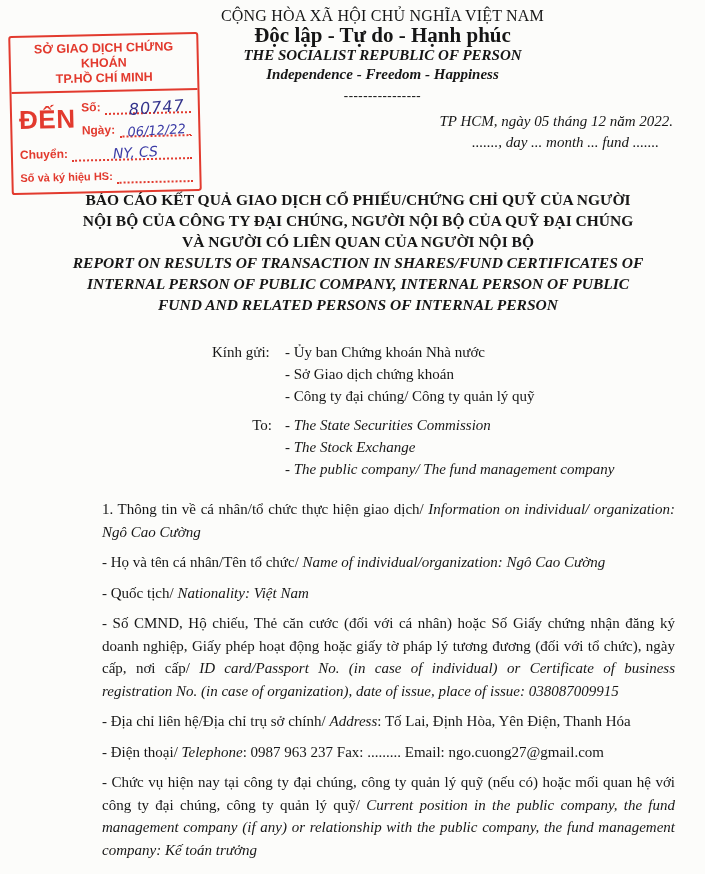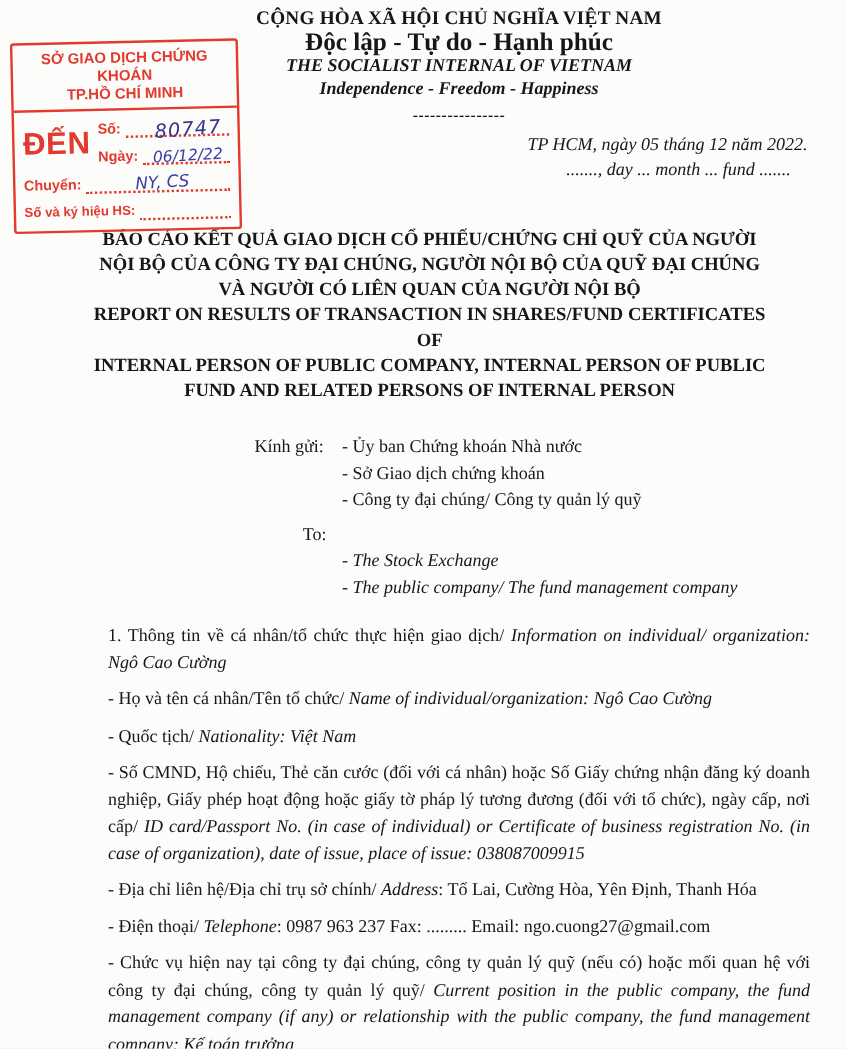--- a/index.html
+++ b/index.html
@@ -12,21 +12,21 @@
     font-family:"Liberation Serif","DejaVu Serif",serif;
     overflow:hidden;
     box-sizing:border-box;
   }
   
   .nat-header {
     padding-top:6px; padding-left:60px;
     text-align:center;
     line-height:19px;
   }
-  .nh-line1 { font-size:16px; font-weight:bold; letter-spacing:.2px; }
+  .nh-line1 { font-size:16px; font-weight:normal; letter-spacing:.2px; }
   .nh-line2 { font-size:21px; font-weight:bold; margin-top:1px; }
   .nh-line3 { font-size:15px; font-weight:bold; font-style:italic; margin-top:1px; }
   .nh-line4 { font-size:15px; font-weight:bold; font-style:italic; }
   .nh-sep   { font-size:13px; font-weight:bold; letter-spacing:.5px; margin-top:2px; }
   
   .dateline { text-align:right; padding-right:32px; margin-top:6px;
               font-style:italic; font-size:15px; line-height:21px; }
   .dateline .d2 { padding-right:14px; }
   
   .stamp {
@@ -54,44 +54,44 @@
     position:absolute; color:#3c3ca6;
     font-family:"DejaVu Sans",sans-serif; font-style:italic; font-weight:500;
     white-space:nowrap;
   }
   .hand-so    { left:28%; bottom:-4px; font-size:16px; transform:rotate(-3deg); color:#34348c; letter-spacing:1px; }
   .hand-ngay  { left:12%; bottom:-4px; font-size:13px; transform:rotate(-2deg); }
   .hand-chuyen{ left:34%; bottom:-2px; font-size:14px; transform:rotate(-2deg); }
   
   .title { width:580px; margin:36px auto 0 68px; text-align:center;
            font-weight:bold; font-size:15.5px; line-height:21px; }
-  .title-en { }
+  .title-en { font-style:italic; }
   
   .recipients { margin:26px 0 0 212px; font-size:15px; line-height:22px; }
   .rec-row { display:flex; }
   .rec-label { width:60px; flex:none; }
   .rec-label.to { text-align:right; }
   .rec-item { margin-left:13px;text-align:right; }
   .rec-item.it { font-style:italic; }
   .rec-gap { height:7px; }
   
   .body-block { margin:18px 30px 0 90px; font-size:15px; line-height:22.5px;
                 text-align:justify; }
-  .body-block p { margin:0 0 8px 0; }
+  .body-block p { margin:0 0 8px 12px; }
   .it { font-style:italic; }
 </style>
 </head>
 <body>
 
 <div class="page">
 
   <div class="nat-header">
     <div class="nh-line1">CỘNG HÒA XÃ HỘI CHỦ NGHĨA VIỆT NAM</div>
     <div class="nh-line2">Độc lập - Tự do - Hạnh phúc</div>
-    <div class="nh-line3">THE SOCIALIST INTERNAL OF VIETNAM</div>
+    <div class="nh-line3">THE SOCIALIST REPUBLIC OF PERSON</div>
     <div class="nh-line4">Independence - Freedom - Happiness</div>
     <div class="nh-sep">----------------</div>
   </div>
 
   <div class="stamp">
     <div class="stamp-head">
       <div>SỞ GIAO DỊCH CHỨNG KHOÁN</div>
       <div>TP.HỒ CHÍ MINH</div>
     </div>
     <div class="stamp-body">
@@ -152,20 +152,21 @@
       <span class="rec-label"></span>
       <span class="rec-item">- Sở Giao dịch chứng khoán</span>
     </div>
     <div class="rec-row">
       <span class="rec-label"></span>
       <span class="rec-item">- Công ty đại chúng/ Công ty quản lý quỹ</span>
     </div>
     <div class="rec-gap"></div>
     <div class="rec-row">
       <span class="rec-label to">To:</span>
+      <span class="rec-item it">- The State Securities Commission</span>
     </div>
     <div class="rec-row">
       <span class="rec-label"></span>
       <span class="rec-item it">- The Stock Exchange</span>
     </div>
     <div class="rec-row">
       <span class="rec-label"></span>
       <span class="rec-item it">- The public company/ The fund management company</span>
     </div>
   </div>
@@ -177,21 +178,21 @@
     <p>
       <span>- Họ và tên cá nhân/Tên tổ chức/ </span><span class="it">Name of individual/organization: Ngô Cao Cường</span>
     </p>
     <p>
       <span>- Quốc tịch/ </span><span class="it">Nationality: Việt Nam</span>
     </p>
     <p>
       <span>- Số CMND, Hộ chiếu, Thẻ căn cước (đối với cá nhân) hoặc Số Giấy chứng nhận đăng ký doanh nghiệp, Giấy phép hoạt động hoặc giấy tờ pháp lý tương đương (đối với tổ chức), ngày cấp, nơi cấp/ </span><span class="it">ID card/Passport No. (in case of individual) or Certificate of business registration No. (in case of organization), date of issue, place of issue: 038087009915</span>
     </p>
     <p>
-      <span>- Địa chỉ liên hệ/Địa chỉ trụ sở chính/ </span><span class="it">Address</span><span>: Tố Lai, Cường Hòa, Yên Định, Thanh Hóa</span>
+      <span>- Địa chỉ liên hệ/Địa chỉ trụ sở chính/ </span><span class="it">Address</span><span>: Tố Lai, Định Hòa, Yên Điện, Thanh Hóa</span>
     </p>
     <p>
       <span>- Điện thoại/ </span><span class="it">Telephone</span><span>: 0987 963 237 Fax: ......... Email: ngo.cuong27@gmail.com</span>
     </p>
     <p>
       <span>- Chức vụ hiện nay tại công ty đại chúng, công ty quản lý quỹ (nếu có) hoặc mối quan hệ với công ty đại chúng, công ty quản lý quỹ/ </span><span class="it">Current position in the public company, the fund management company (if any) or relationship with the public company, the fund management company: Kế toán trưởng</span>
     </p>
     <p>
       <span>- Chức vụ tại công ty đại chúng, công ty quản lý quỹ tại ngày đăng ký giao dịch (nếu có)/ </span>
     </p>

